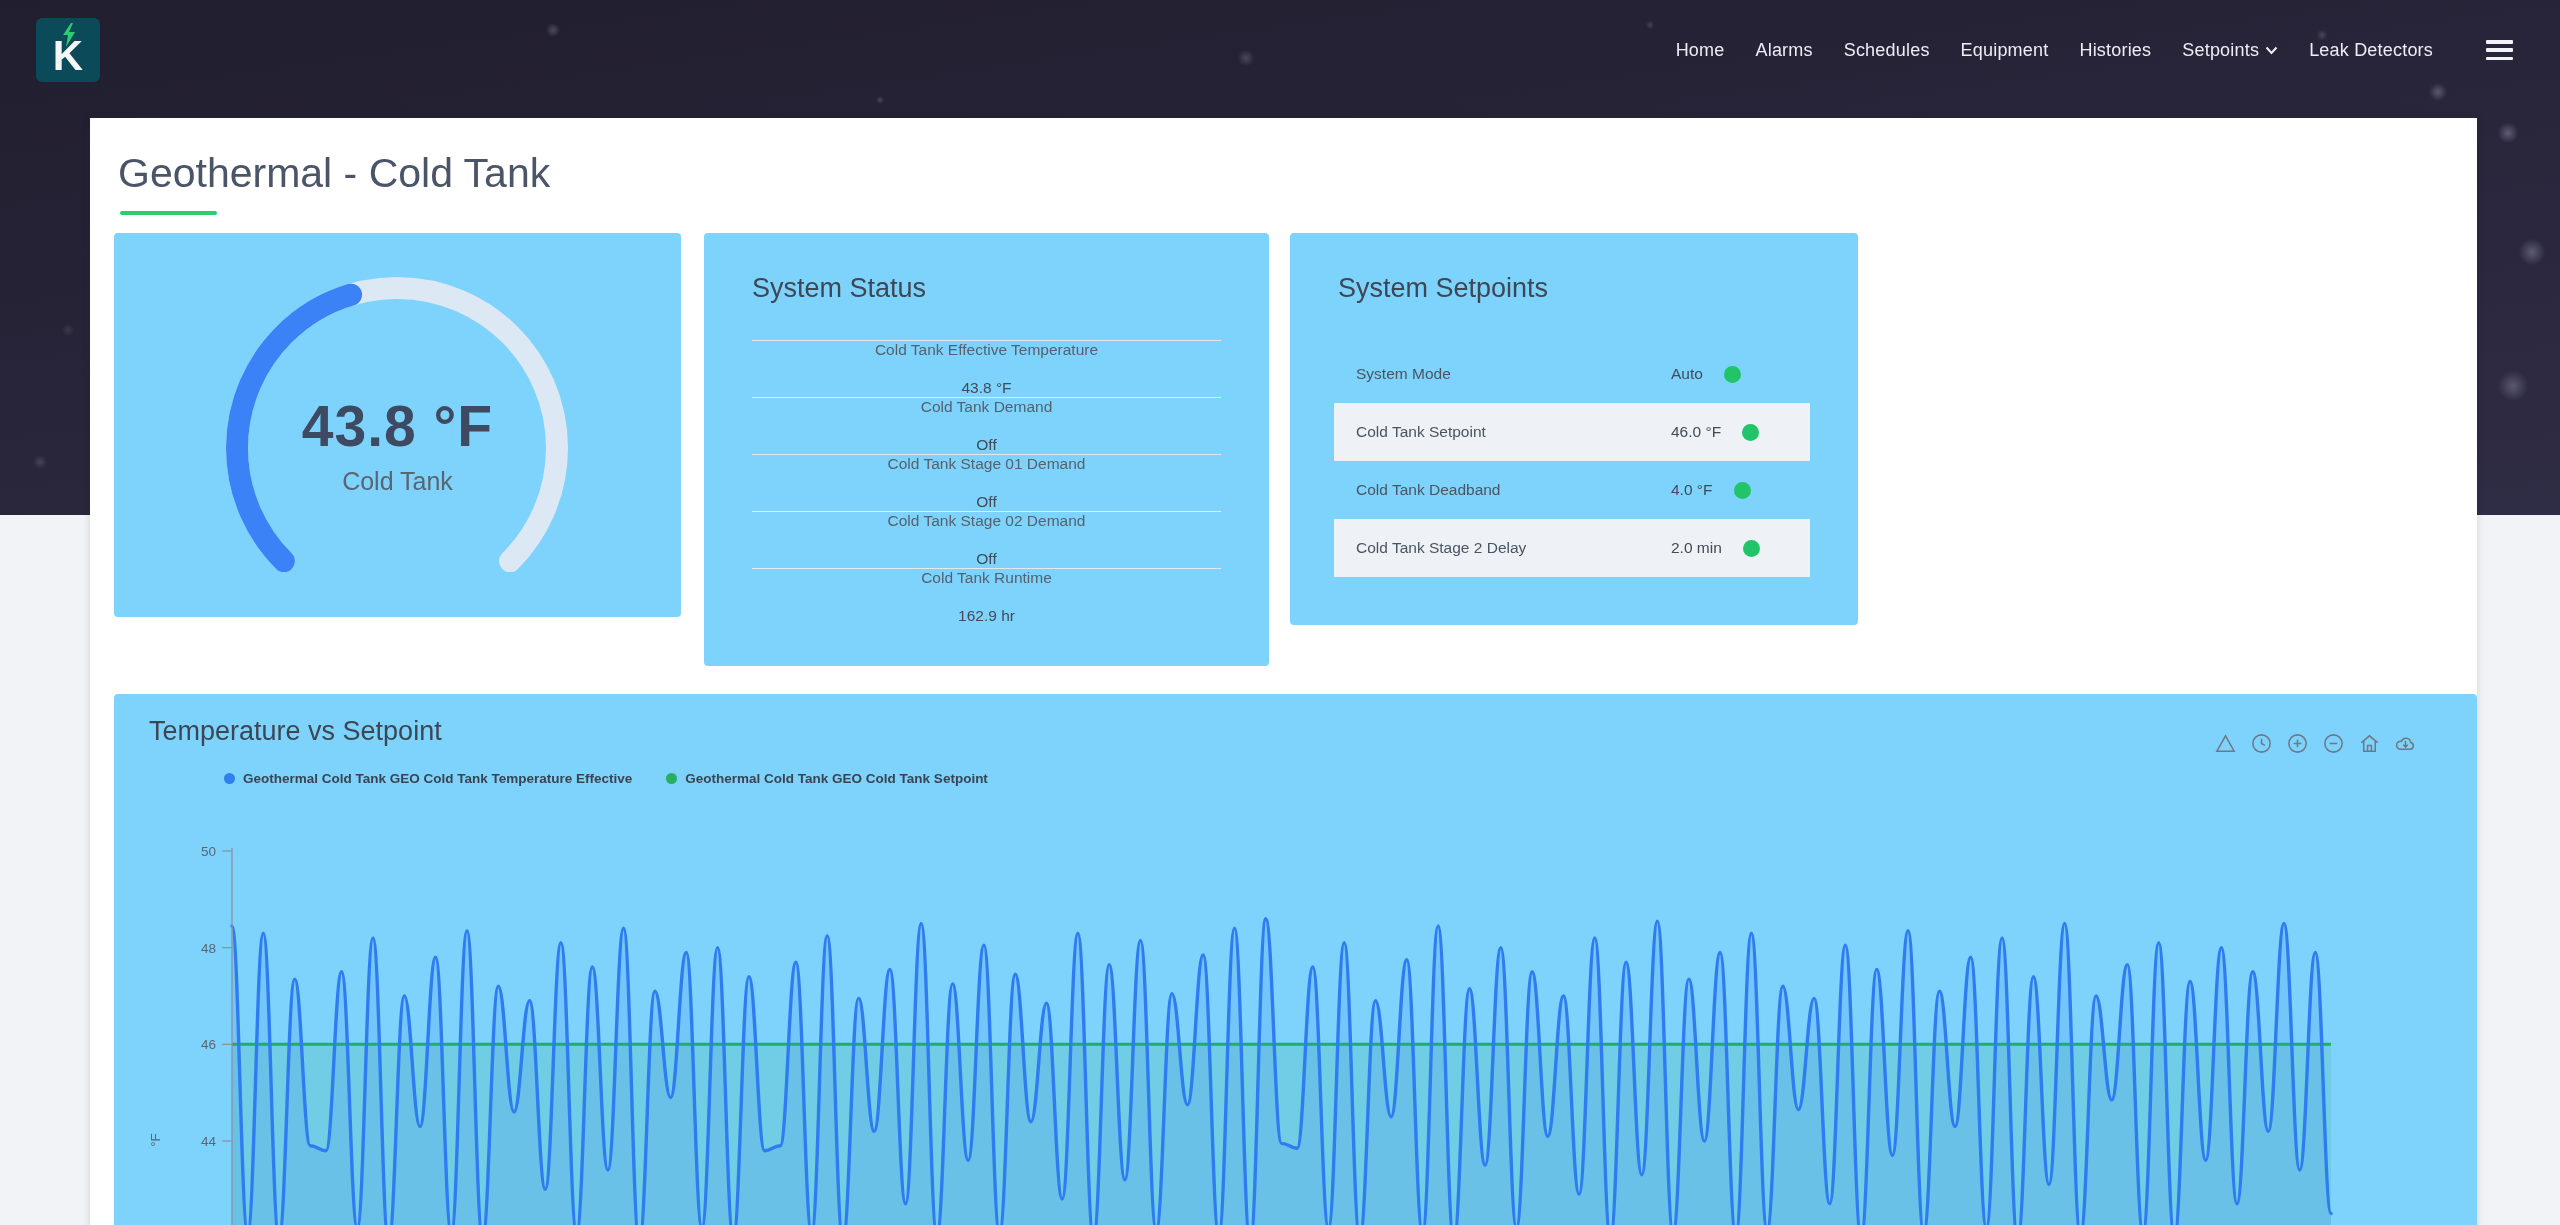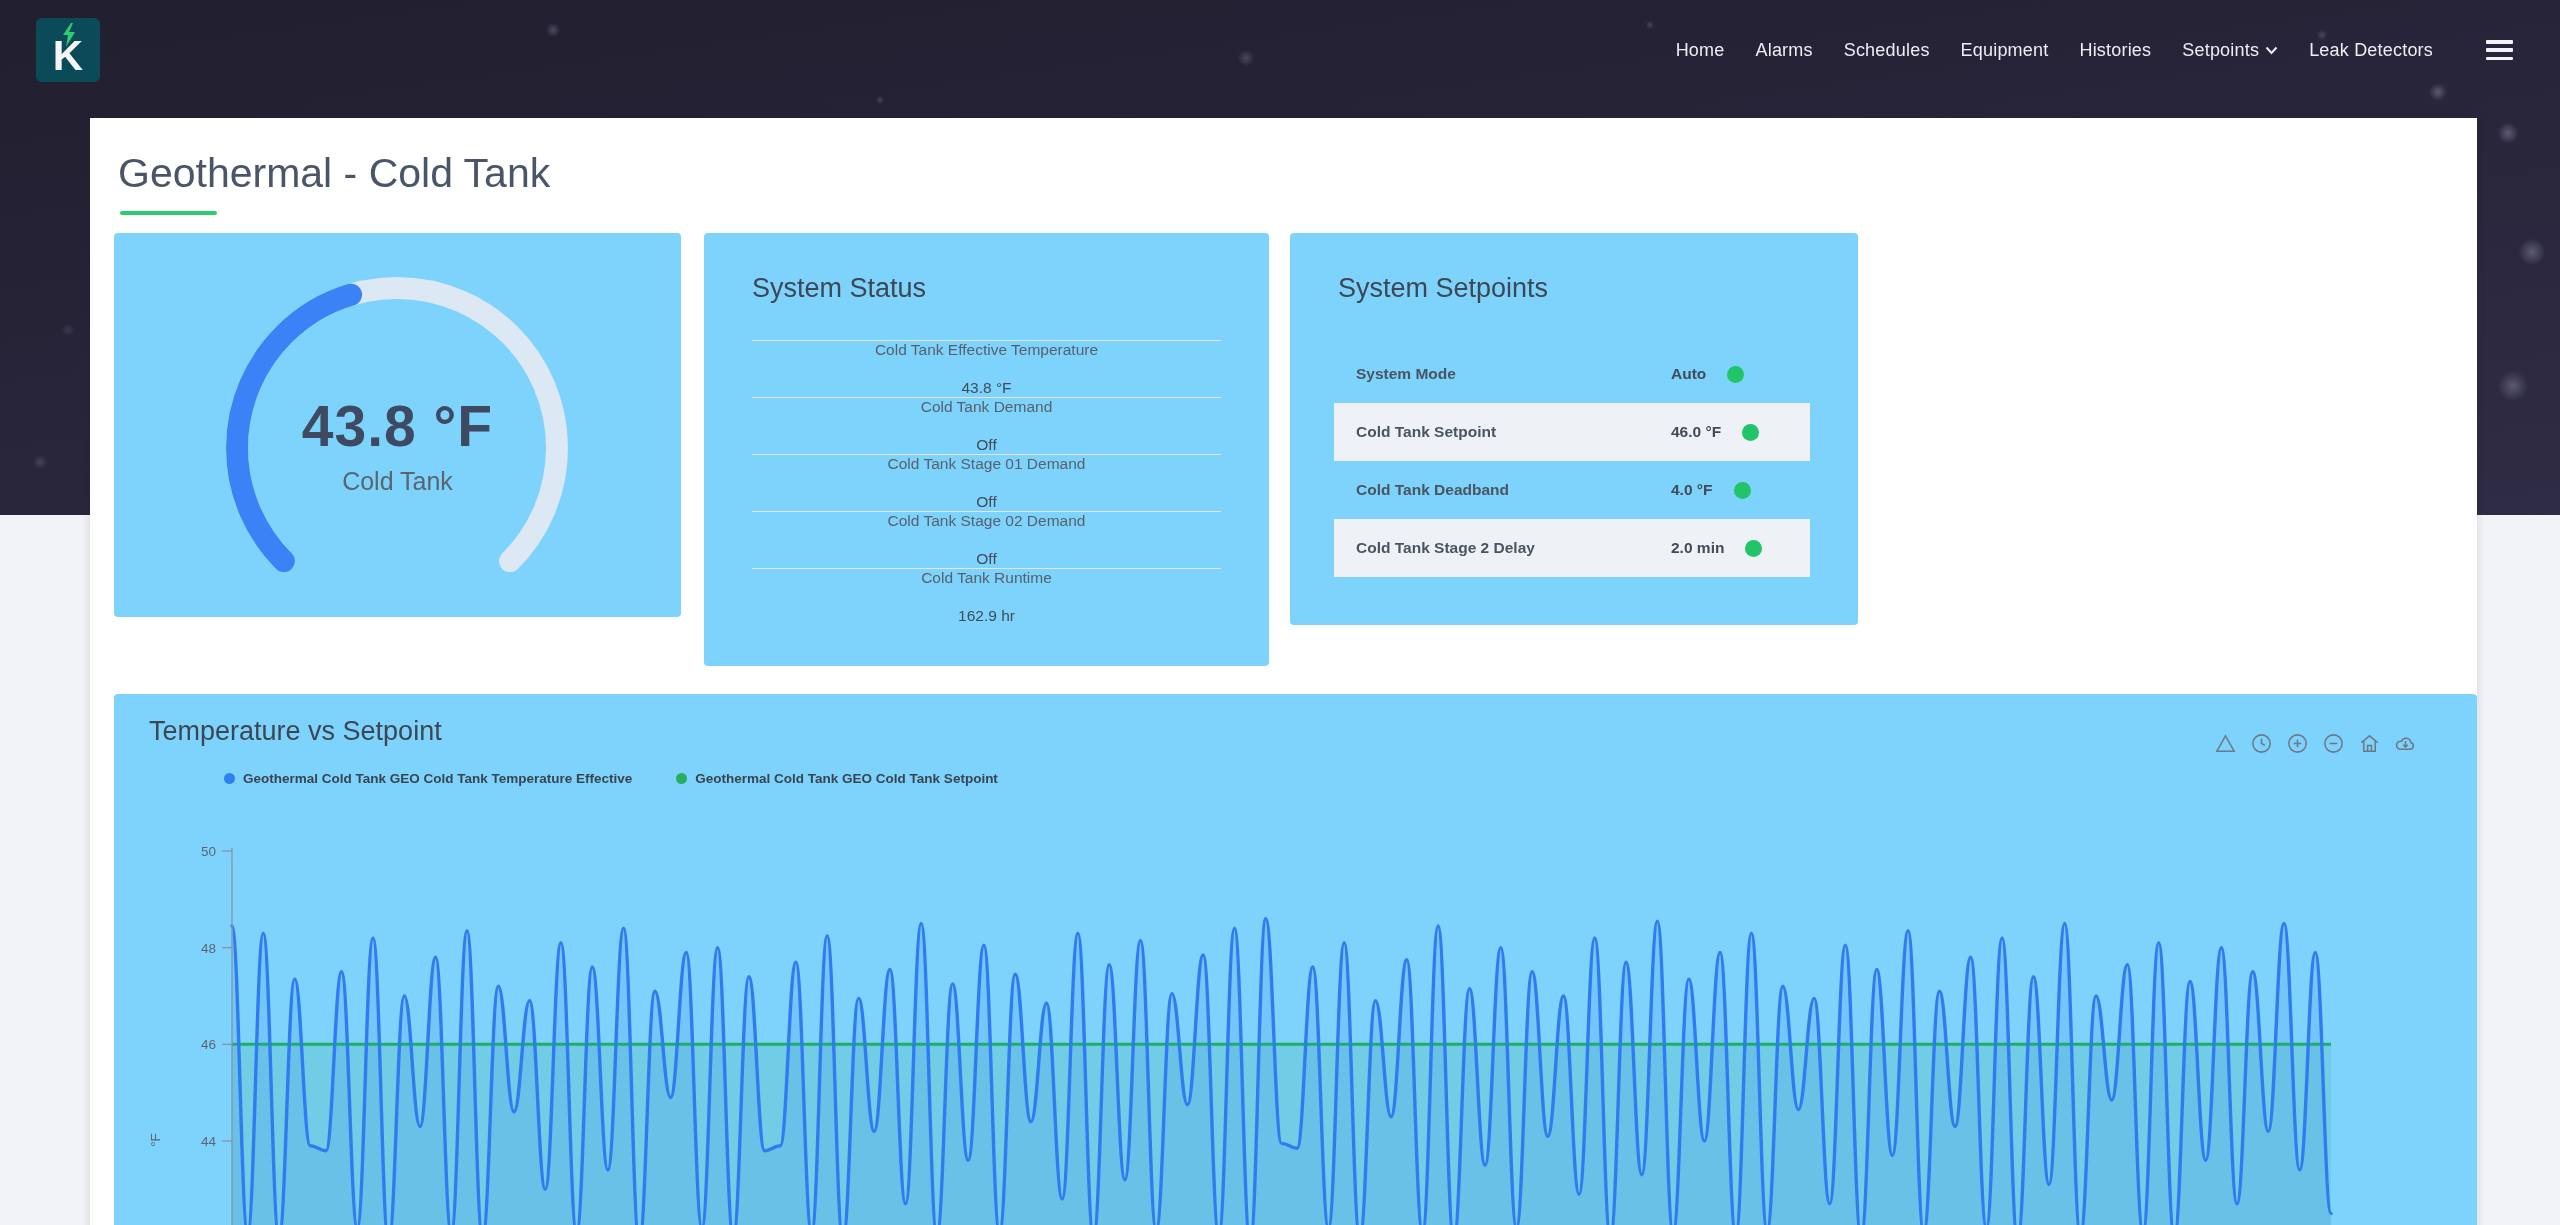--- a/index.html
+++ b/index.html
@@ -66,30 +66,30 @@
 
   
   .rows { position:absolute; left:48px; right:48px; top:107px; }
   .srow { height:57px; border-top:1px solid #e4e8ee; display:flex; align-items:center;
     justify-content:space-between; padding:0 6px;flex-direction:column; }
   .srow .lbl { font-size:15.5px; color:#57616d; }
   .srow .val { font-size:15.5px; color:#414b59; }
 
   
   .sprows { position:absolute; left:44px; right:48px; top:112px; }
-  .sprow { height:58px; display:flex; align-items:center; padding:0 22px;font-weight:bold; }
+  .sprow { height:58px; display:flex; align-items:center; padding:0 22px; }
   .sprow:nth-child(even) { background:#eef1f5; }
   .sprow .lbl { font-size:15.5px; color:#4a5562; flex:0 0 315px; }
   .sprow .valgrp { display:flex; align-items:center; gap:21px; cursor:pointer; }
   .sprow .val { font-size:15.5px; color:#414b59; }
   .dot { width:17px; height:17px; border-radius:50%; background:#21c468; }
 
   
   .chart-title { position:absolute; left:35px; top:22px; font-size:27px; font-weight:400; color:#3d4754; }
-  .legend { position:absolute; left:110px; top:77px; display:flex; gap:44px; }
+  .legend { position:absolute; left:110px; top:77px; display:flex; gap:34px; }
   .legend .item { display:flex; align-items:center; gap:8px; cursor:pointer; }
   .legend .ldot { width:11px; height:11px; border-radius:50%; }
   .legend .ltext { font-size:13.5px; font-weight:700; color:#3a4450; }
   .cticons { position:absolute; right:60px; top:38px; display:flex; gap:13px; }
   .cticons span { width:23px; height:23px; display:inline-flex; cursor:pointer; }
   .cticons svg { stroke:#6e7887; fill:none; stroke-width:1.6; }
   #plot { position:absolute; left:0; top:146px; }
 </style>
 </head>
 <body>

